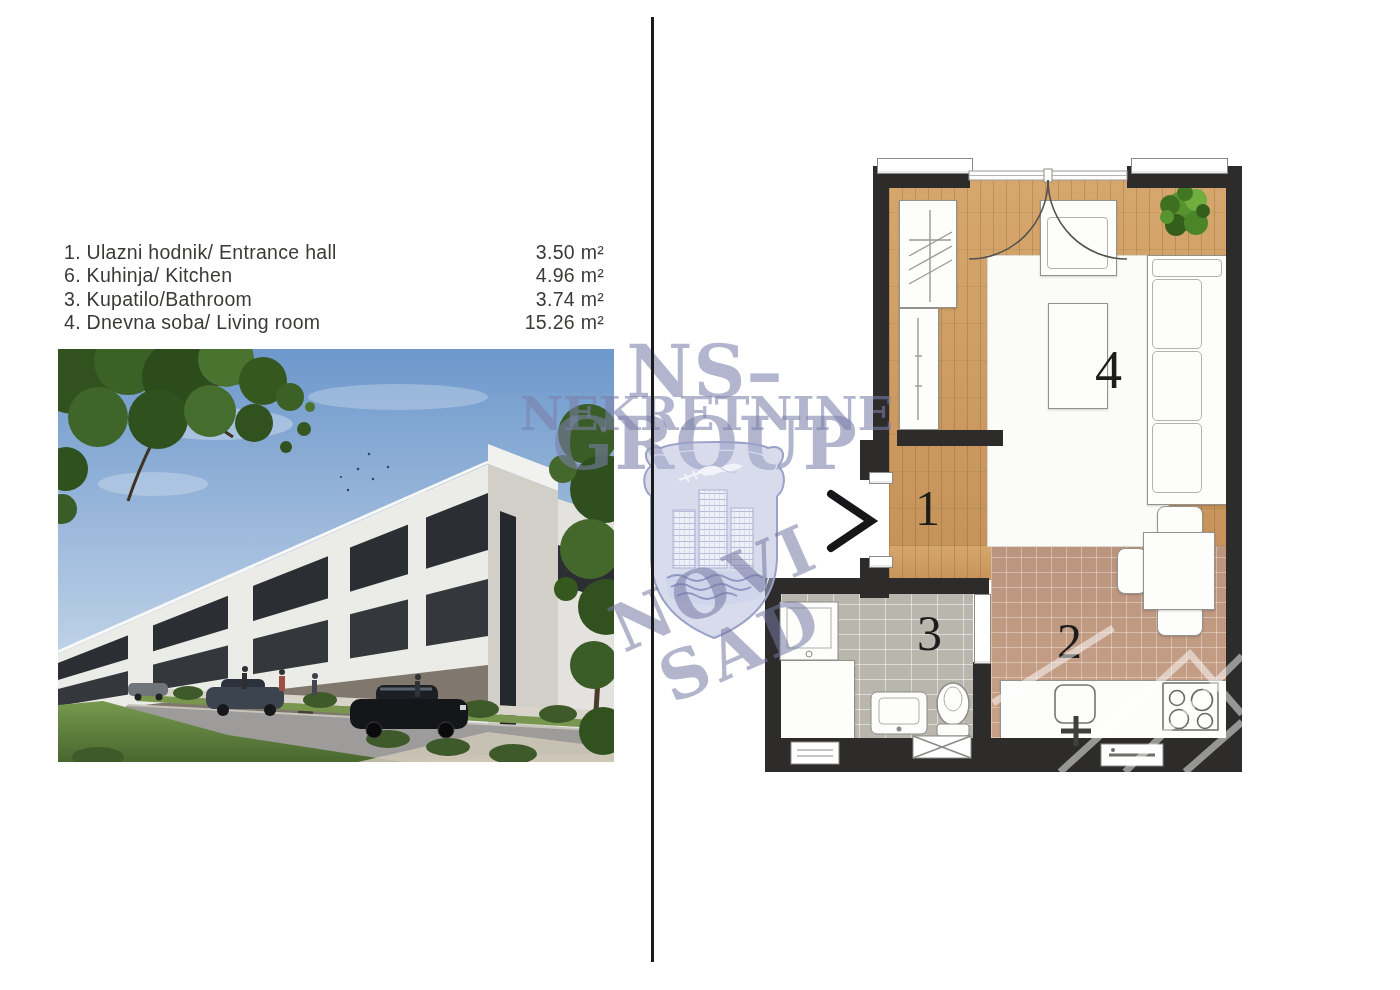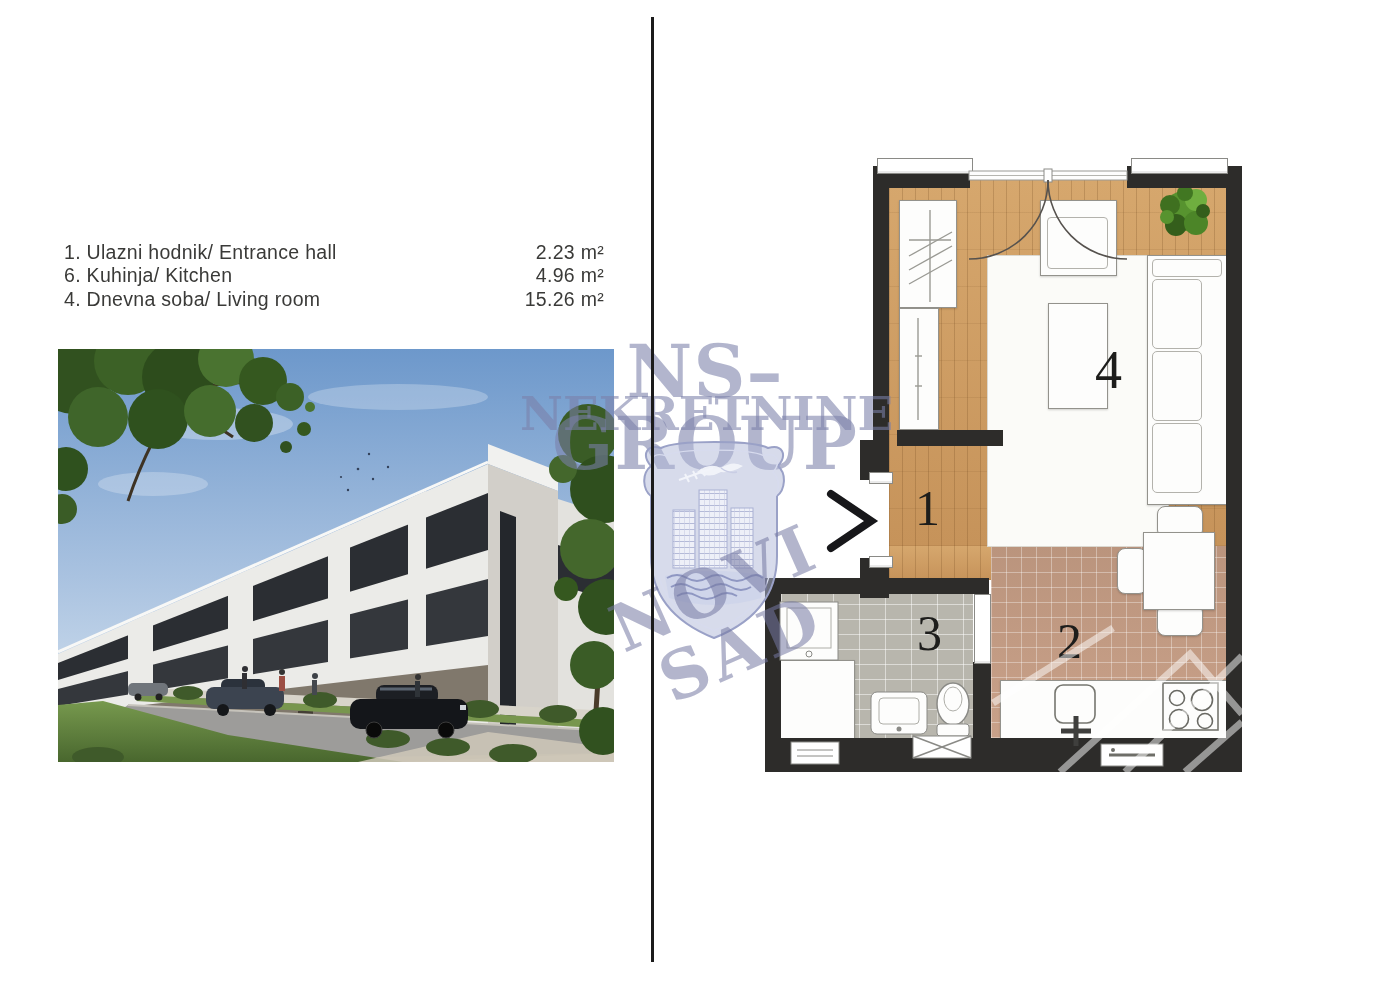--- a/index.html
+++ b/index.html
@@ -53,25 +53,29 @@
   .shield{left:637px;top:438px;}
 </style>
 </head>
 <body>
 
 <div class="page">
 
   <div class="room-list">
     <div class="room-row">
       <span>1. Ulazni hodnik/ Entrance hall</span>
-      <span>2.23 m²</span>
+      <span>3.50 m²</span>
     </div>
     <div class="room-row">
       <span>6. Kuhinja/ Kitchen</span>
       <span>4.96 m²</span>
+    </div>
+    <div class="room-row">
+      <span>3. Kupatilo/Bathroom</span>
+      <span>3.74 m²</span>
     </div>
     <div class="room-row">
       <span>4. Dnevna soba/ Living room</span>
       <span>15.26 m²</span>
     </div>
   </div>
 
   <svg class="abs" style="left:58px;top:349px;" width="556" height="413" viewBox="0 0 556 413">
     <defs>
       <linearGradient id="sky" x1="0" y1="0" x2="0" y2="1">

